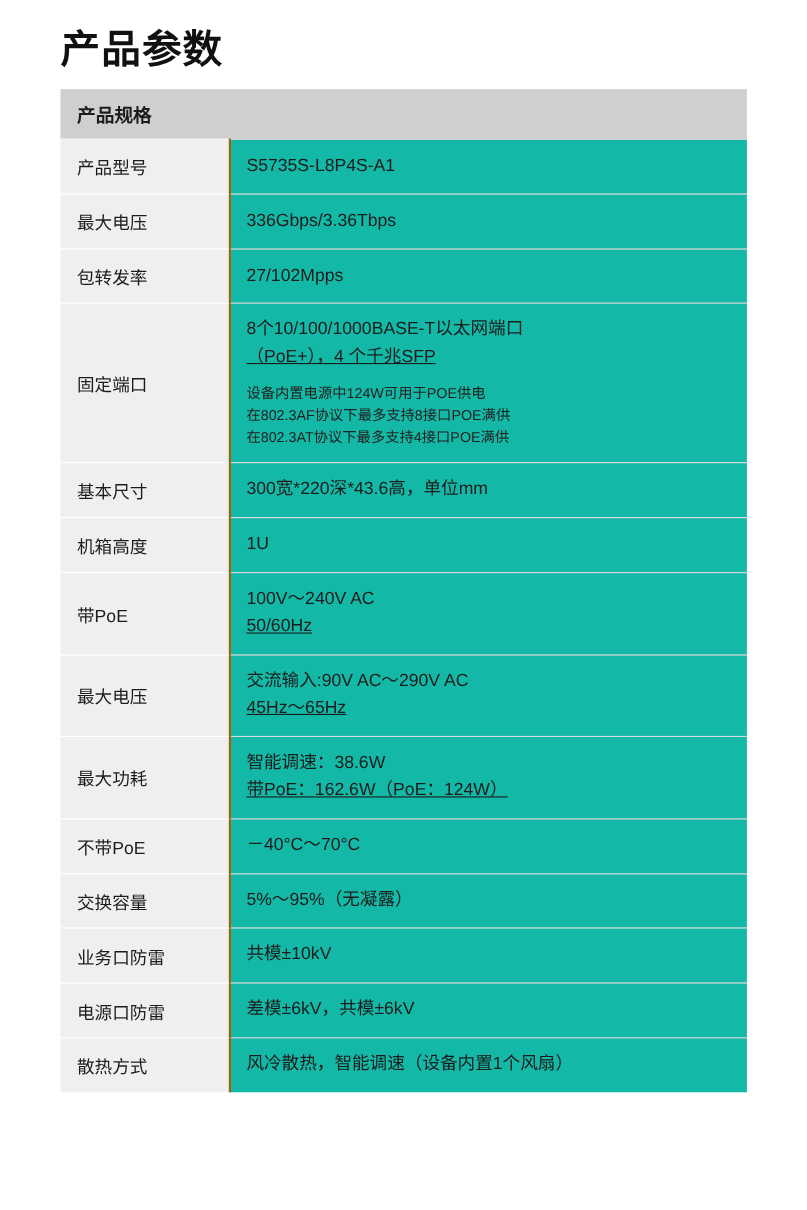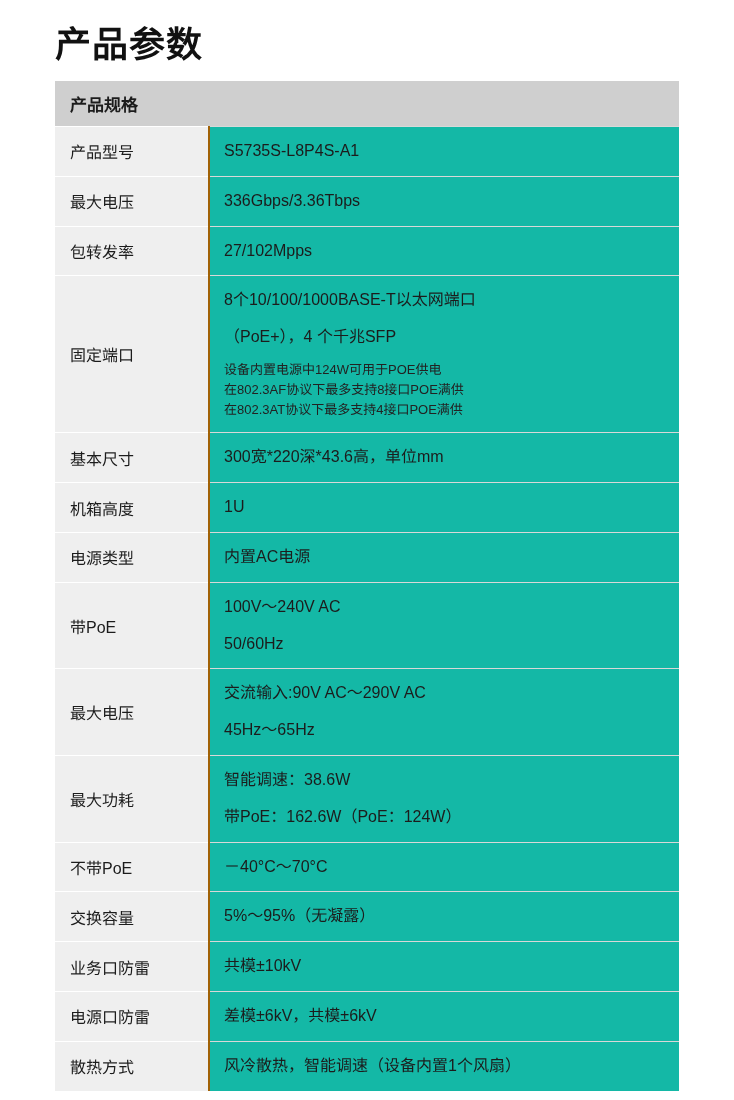--- a/index.html
+++ b/index.html
@@ -60,21 +60,21 @@
   .spec-table td.value {
     background: #14b8a6;
     border-top: 1px solid #d8d8d8;
     font-size: 16px;
     color: #1c1c1c;
     padding: 12px 8px 12px 14px;
     vertical-align: middle;
     line-height: 1.5;
   }
   .value .line { display: block; }
-  .value .line + .line { margin-top: 12px; }
+  .value .line + .line { margin-top: 0; text-decoration: underline; }
   .value .note {
     display: block;
     font-size: 13px;
     font-weight: normal;
     color: #222222;
     line-height: 1.55;
   }
   .value .note-group { margin-top: 10px; }
   .value .main-line {
     display: block;
@@ -133,26 +133,20 @@
             <span class="line main-line">300宽*220深*43.6高，单位mm</span>
           </td>
         </tr>
         <tr>
           <td class="label">机箱高度</td>
           <td class="value">
             <span class="line main-line">1U</span>
           </td>
         </tr>
         <tr>
-          <td class="label">电源类型</td>
-          <td class="value">
-            <span class="line main-line">内置AC电源</span>
-          </td>
-        </tr>
-        <tr>
           <td class="label">带PoE</td>
           <td class="value">
             <span class="line main-line">100V～240V AC</span>
             <span class="line main-line">50/60Hz</span>
           </td>
         </tr>
         <tr>
           <td class="label">最大电压</td>
           <td class="value">
             <span class="line main-line">交流输入:90V AC～290V AC</span>

